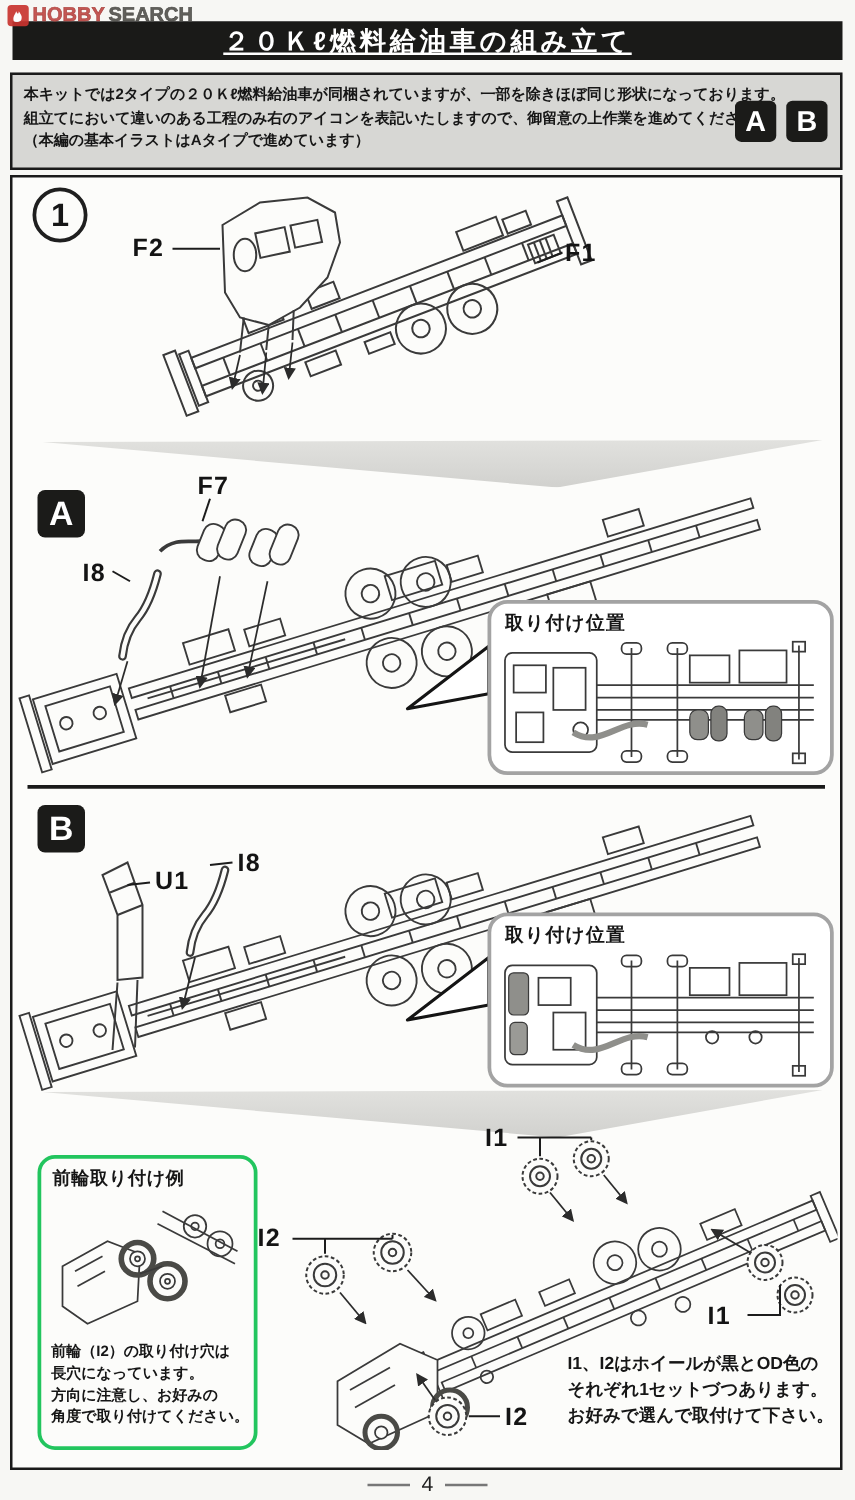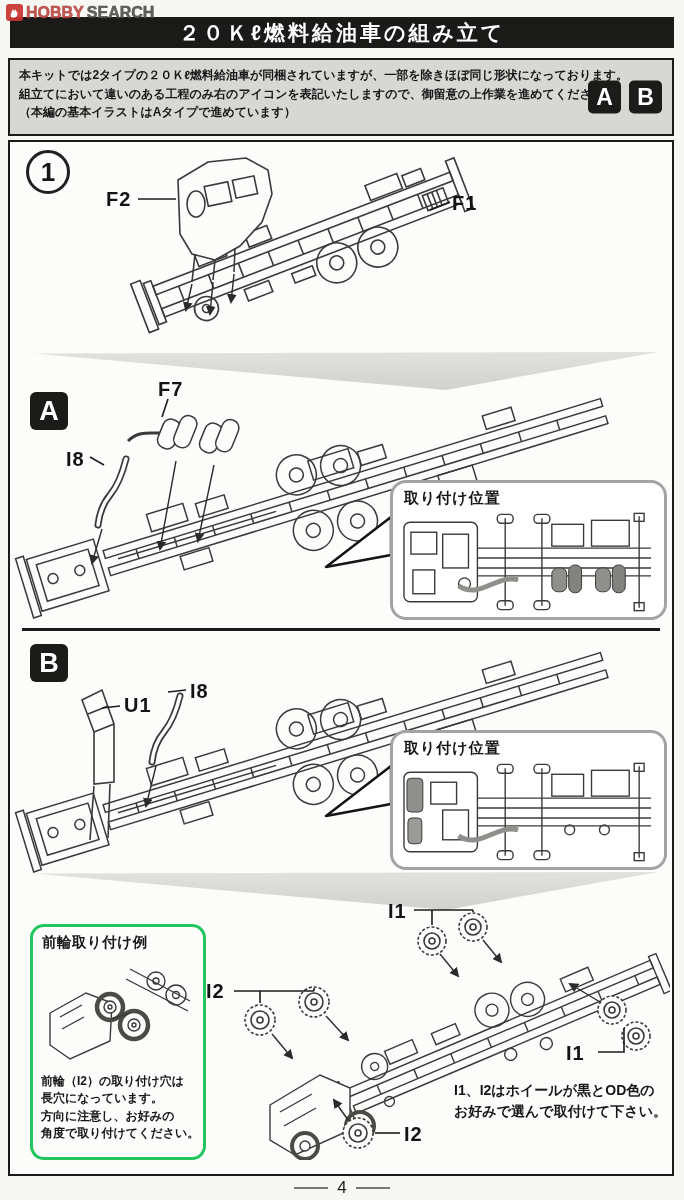--- a/index.html
+++ b/index.html
@@ -10,21 +10,21 @@
   
   .watermark{position:absolute;left:6px;top:4px;height:20px;display:flex;gap:3px;z-index:5;opacity:.92;}
   .wm-icon{width:17px;height:17px;border-radius:3px;background:#c9342f;display:inline-block;position:relative;}
   .wm-icon svg{position:absolute;inset:0;}
   .wm-hobby{font-weight:bold;font-size:16px;letter-spacing:0;color:#c04a46;-webkit-text-stroke:.5px #a23430;}
   .wm-search{font-weight:bold;font-size:16px;color:#55544f;-webkit-text-stroke:.5px #3c3b37;}
 
   
   .title-bar{position:absolute;left:10px;top:17px;width:664px;height:31px;background:#1a1a18;
              color:#fff;font-weight:bold;font-size:21px;letter-spacing:3px;
-             display:flex;align-items:center;justify-content:center;z-index:2;}
+             display:flex;align-items:center;justify-content:center;z-index:2;text-decoration:underline;}
 
   
   .notice-box{position:absolute;left:8px;top:58px;width:666px;height:78px;box-sizing:border-box;
               border:2px solid #1a1a1a;background:#d7d7d4;z-index:1;}
   .notice-lines{position:absolute;left:9px;top:6px;right:92px;font-size:12px;font-weight:bold;
                 line-height:1.55;white-space:nowrap;}
   .type-icons{position:absolute;right:10px;top:50%;transform:translateY(-50%);display:flex;gap:8px;}
   .type-badge{width:33px;height:33px;background:#1b1b19;border-radius:5px;color:#fff;
               font-weight:bold;font-size:23px;display:flex;align-items:center;justify-content:center;}
 
@@ -458,20 +458,21 @@
         <path d="M175,243 L200,243"></path>
       </g>
     </svg>
     <span class="plabel" style="left:378px;top:758px">I1</span>
     <span class="plabel" style="left:556px;top:900px">I1</span>
     <span class="plabel" style="left:196px;top:838px">I2</span>
     <span class="plabel" style="left:394px;top:981px">I2</span>
 
     <div class="wheel-note">
       <div>I1、I2はホイールが黒とOD色の</div>
+      <div>それぞれ1セットづつあります。</div>
       <div>お好みで選んで取付けて下さい。</div>
     </div>
   </div>
 
   <div class="page-footer">
     <span class="dash"></span>
     <span class="num">4</span>
     <span class="dash"></span>
   </div>
 </div>

